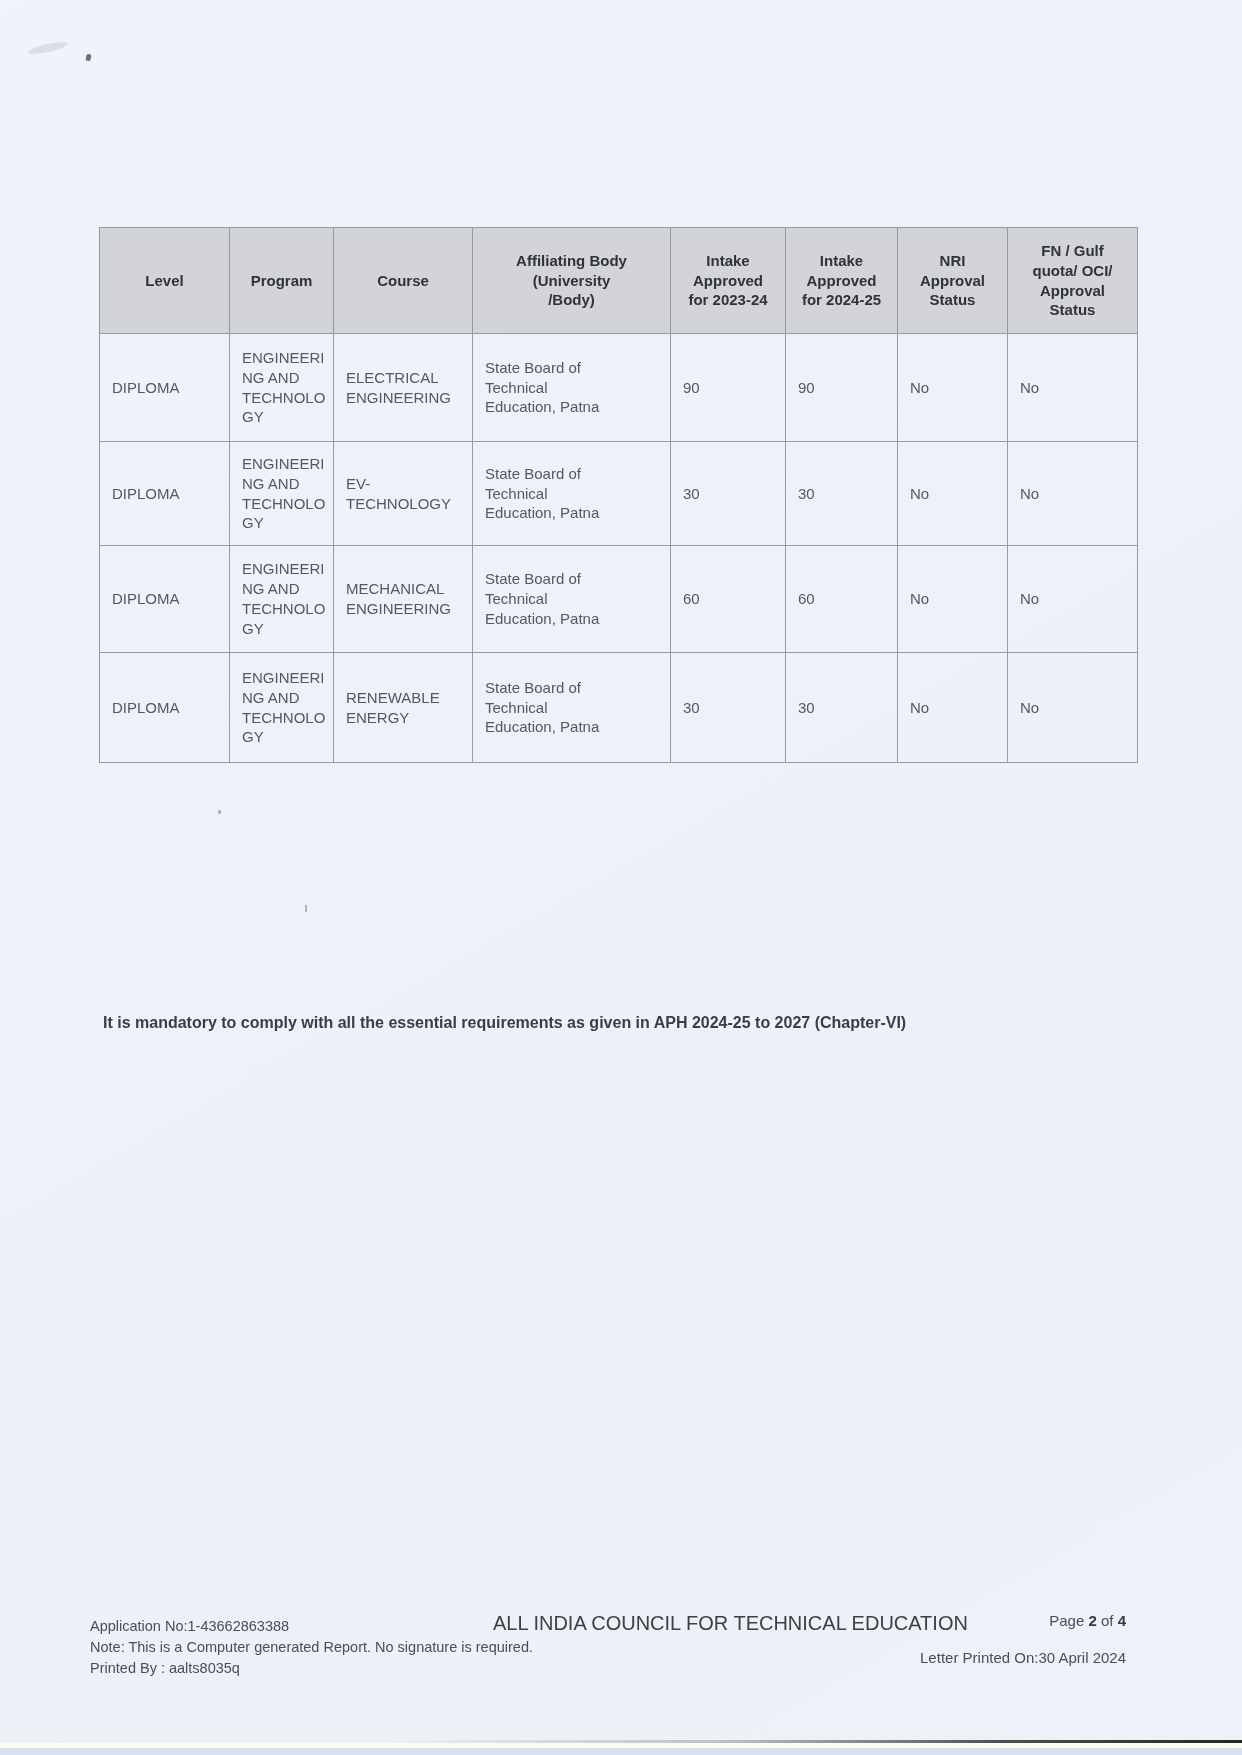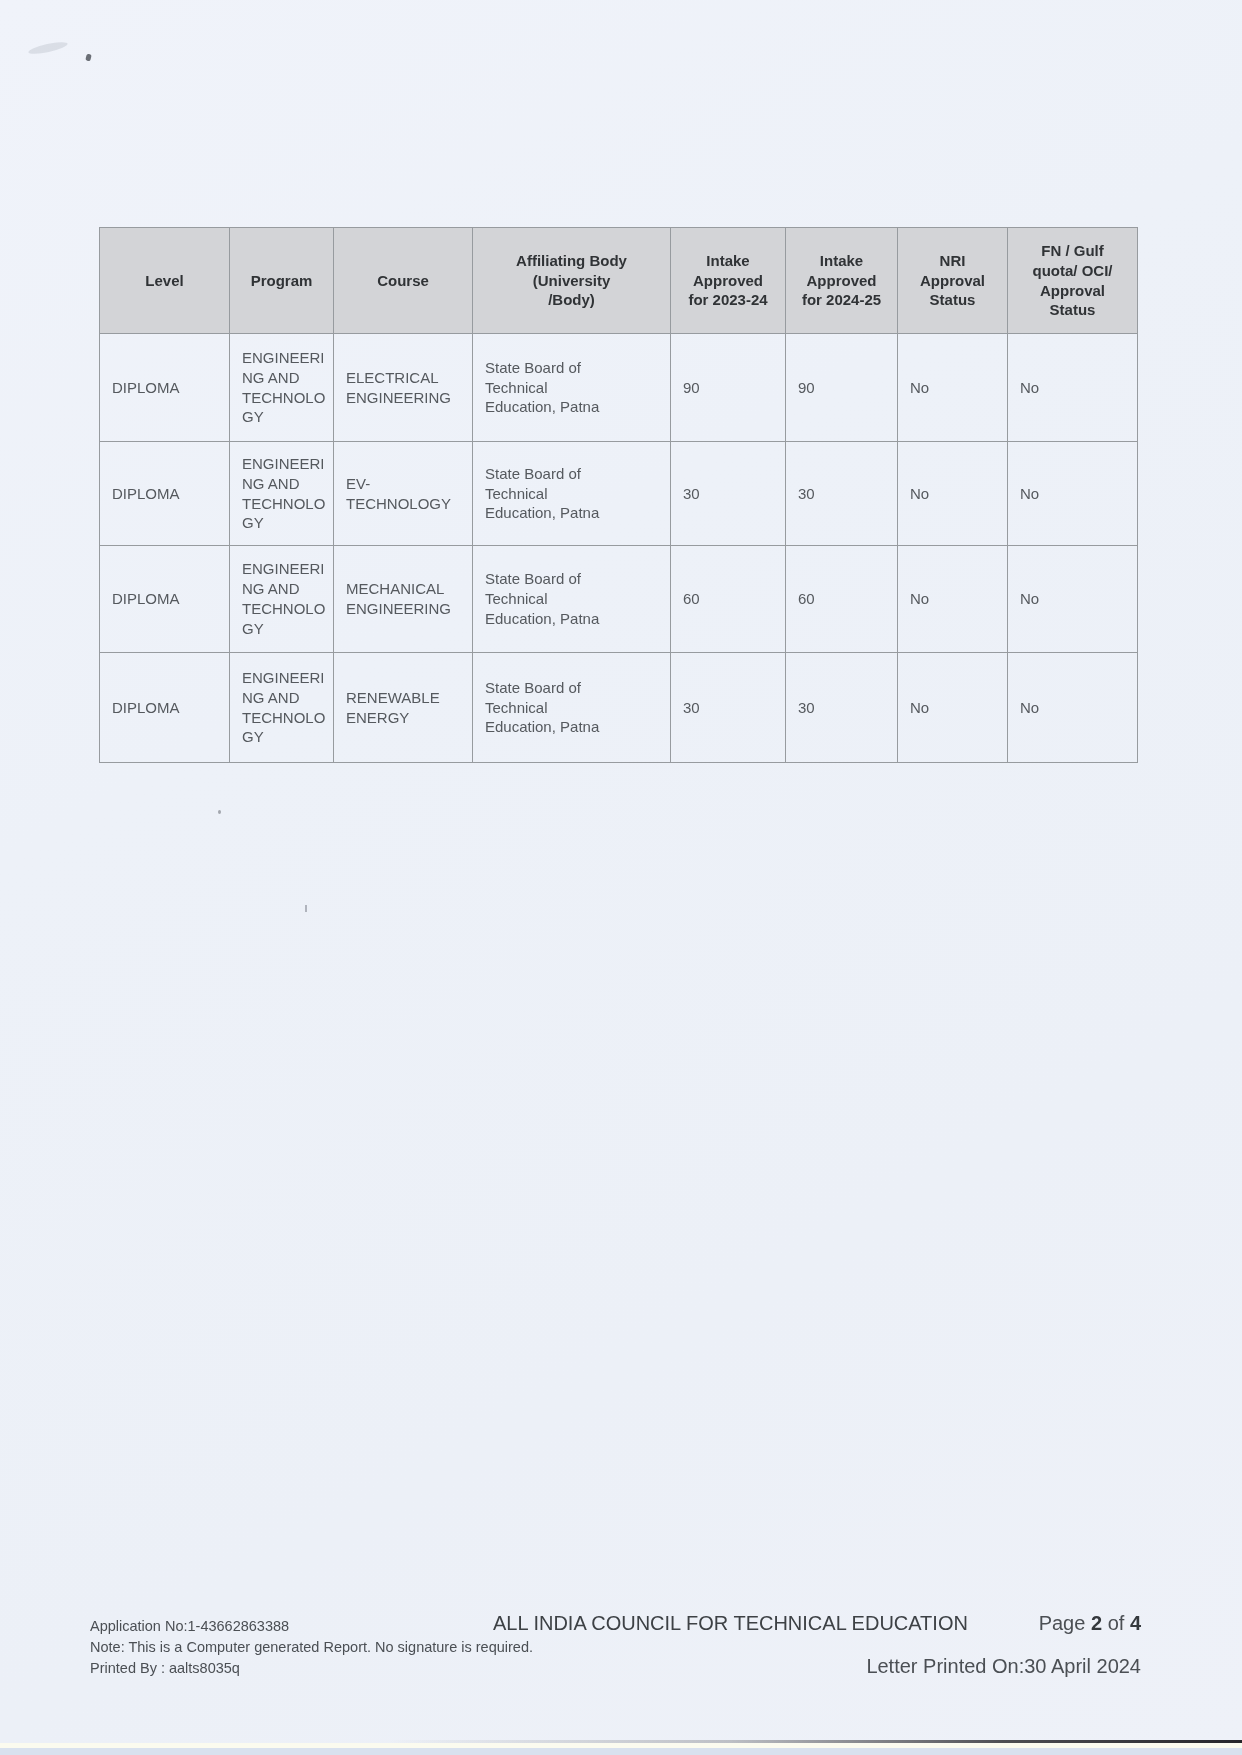--- a/index.html
+++ b/index.html
@@ -51,22 +51,22 @@
   
   .footer-left{
     position:absolute;left:90px;top:1616px;
     font-size:14.5px;color:#4b4f54;line-height:21px;
   }
   .footer-center{
     position:absolute;left:493px;top:1612px;
     font-size:20px;font-weight:normal;color:#3d4145;white-space:nowrap;
   }
   .footer-right{
-    position:absolute;right:101px;top:1612px;
-    text-align:right;font-size:20px;color:#4b4f54;white-space:nowrap;
+    position:absolute;right:116px;top:1612px;
+    text-align:right;font-size:15px;color:#4b4f54;white-space:nowrap;
   }
   .footer-right .line2{margin-top:20px;}
   .bold-num{font-weight:bold;color:#35393d;}
 
   
   .speck{position:absolute;background:#4a4e55;}
   .speck-1{left:86px;top:54px;width:5px;height:7px;border-radius:2px;transform:rotate(14deg);opacity:.8;}
   .smudge-1{position:absolute;left:28px;top:44px;width:40px;height:8px;border-radius:50%;
     background:rgba(150,158,172,.25);transform:rotate(-12deg);}
   .speck-2{left:218px;top:810px;width:3px;height:4px;border-radius:50%;opacity:.45;}
@@ -185,20 +185,21 @@
 Technical
 Education, Patna</td>
         <td>30</td>
         <td>30</td>
         <td>No</td>
         <td>No</td>
       </tr>
     </tbody>
   </table>
 
+  <div class="note-mandatory">It is mandatory to comply with all the essential requirements as given in APH 2024-25 to 2027 (Chapter-VI)</div>
 
   <div class="footer-left">
     <div>Application No:1-43662863388</div>
     <div>Note: This is a Computer generated Report. No signature is required.</div>
     <div>Printed By : aalts8035q</div>
   </div>
 
   <div class="footer-center">ALL INDIA COUNCIL FOR TECHNICAL EDUCATION</div>
 
   <div class="footer-right">

